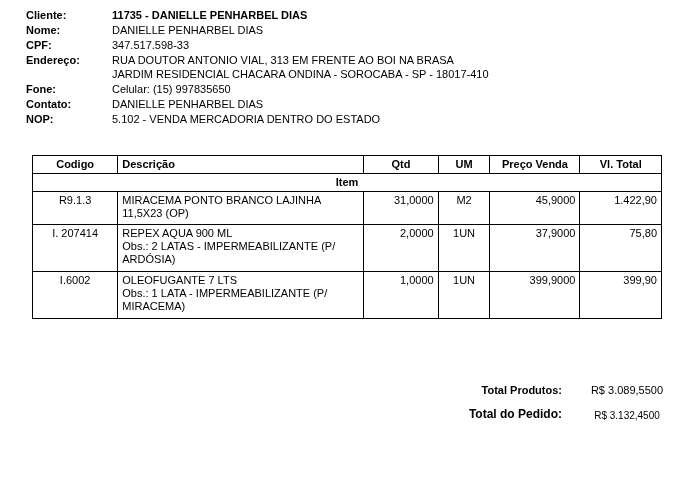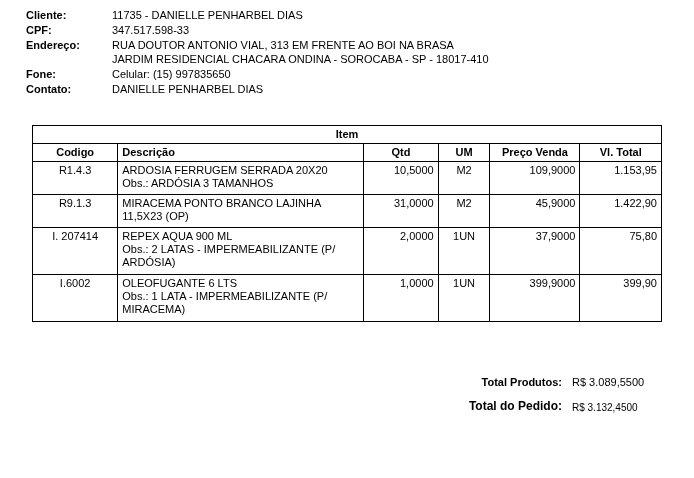--- a/index.html
+++ b/index.html
@@ -37,21 +37,21 @@
   }
   .fields td.lbl {
     font-weight: bold;
     width: 82px;
     padding-right: 4px;
   }
   .fields td.val {
     font-weight: normal;
   }
   .fields td.val.bold {
-    font-weight: normal;
+    font-weight: bold;
   }
   .addr-line2 {
     line-height: 14px;
   }
 
   
   .items-wrap {
     margin-top: 28px;
     margin-left: 6px;
     width: 630px;
@@ -84,42 +84,42 @@
   td.c-um     { width: 48px; text-align: center; }
   td.c-preco  { width: 90px; text-align: right; }
   td.c-total  { width: 80px; text-align: right; }
   .row-h-2 td { height: 28px; }
   .row-h-3 td { height: 42px; }
 
   
   .totals {
     position: absolute;
     right: 12px;
-    top: 374px;
+    top: 382px;
     width: 320px;
   }
   table.tot {
     border-collapse: collapse;
     width: 100%;
     font-size: 11px;
   }
   table.tot td {
     padding: 2px 0;
     white-space: nowrap;
   }
   table.tot td.tl {
     text-align: right;
     font-weight: bold;
     padding-right: 10px;
   }
   table.tot td.tl.normal {
     font-weight: normal;
   }
   table.tot td.tv {
-    text-align: left;
+    text-align: center;
     width: 110px;
   }
   table.tot tr.grand td.tl {
     font-size: 12px;
     font-weight: bold;
     padding-top: 8px;
   }
   table.tot tr.grand td.tv {
     font-size: 10px;
     padding-top: 12px;
@@ -128,70 +128,67 @@
 </head>
 <body>
 
 <div class="page">
 
   <table class="fields">
     <tbody>
       <tr>
         <td class="lbl">Cliente:</td>
         <td class="val bold">11735 - DANIELLE PENHARBEL DIAS</td>
+      </tr>
+      <tr>
+        <td class="lbl">Nome:</td>
+        <td class="val">DANIELLE PENHARBEL DIAS</td>
       </tr>
       <tr>
         <td class="lbl">CPF:</td>
         <td class="val">347.517.598-33</td>
       </tr>
       <tr>
         <td class="lbl">Endereço:</td>
         <td class="val">
           <div>RUA DOUTOR ANTONIO VIAL, 313  EM FRENTE AO BOI NA BRASA</div>
           <div class="addr-line2">JARDIM RESIDENCIAL CHACARA ONDINA - SOROCABA - SP - 18017-410</div>
         </td>
       </tr>
       <tr>
         <td class="lbl">Fone:</td>
         <td class="val">Celular: (15) 997835650</td>
       </tr>
       <tr>
         <td class="lbl">Contato:</td>
         <td class="val">DANIELLE PENHARBEL DIAS</td>
       </tr>
+      <tr>
+        <td class="lbl">NOP:</td>
+        <td class="val">5.102 - VENDA MERCADORIA DENTRO DO ESTADO</td>
+      </tr>
     </tbody>
   </table>
 
   <div class="items-wrap">
     <table class="items">
       <thead>
-        <tr>
-          <th class="item-title" colspan="6">Item</th>
-        </tr>
         <tr>
           <th class="col">Codigo</th>
           <th class="col" style="text-align:left;">Descrição</th>
           <th class="col">Qtd</th>
           <th class="col">UM</th>
           <th class="col">Preço Venda</th>
           <th class="col">Vl. Total</th>
         </tr>
+        <tr>
+          <th class="item-title" colspan="6">Item</th>
+        </tr>
       </thead>
       <tbody>
-        <tr class="row-h-2">
-          <td class="c-codigo">R1.4.3</td>
-          <td class="c-desc">
-            <div>ARDOSIA FERRUGEM SERRADA 20X20</div>
-            <div>Obs.: ARDÓSIA 3 TAMANHOS</div>
-          </td>
-          <td class="c-qtd">10,5000</td>
-          <td class="c-um">M2</td>
-          <td class="c-preco">109,9000</td>
-          <td class="c-total">1.153,95</td>
-        </tr>
         <tr class="row-h-2">
           <td class="c-codigo">R9.1.3</td>
           <td class="c-desc">
             <div>MIRACEMA PONTO BRANCO LAJINHA</div>
             <div>11,5X23 (OP)</div>
           </td>
           <td class="c-qtd">31,0000</td>
           <td class="c-um">M2</td>
           <td class="c-preco">45,9000</td>
           <td class="c-total">1.422,90</td>
@@ -204,21 +201,21 @@
             <div>ARDÓSIA)</div>
           </td>
           <td class="c-qtd">2,0000</td>
           <td class="c-um">1UN</td>
           <td class="c-preco">37,9000</td>
           <td class="c-total">75,80</td>
         </tr>
         <tr class="row-h-3">
           <td class="c-codigo">I.6002</td>
           <td class="c-desc">
-            <div>OLEOFUGANTE 6 LTS</div>
+            <div>OLEOFUGANTE 7 LTS</div>
             <div>Obs.: 1 LATA - IMPERMEABILIZANTE (P/</div>
             <div>MIRACEMA)</div>
           </td>
           <td class="c-qtd">1,0000</td>
           <td class="c-um">1UN</td>
           <td class="c-preco">399,9000</td>
           <td class="c-total">399,90</td>
         </tr>
       </tbody>
     </table>

